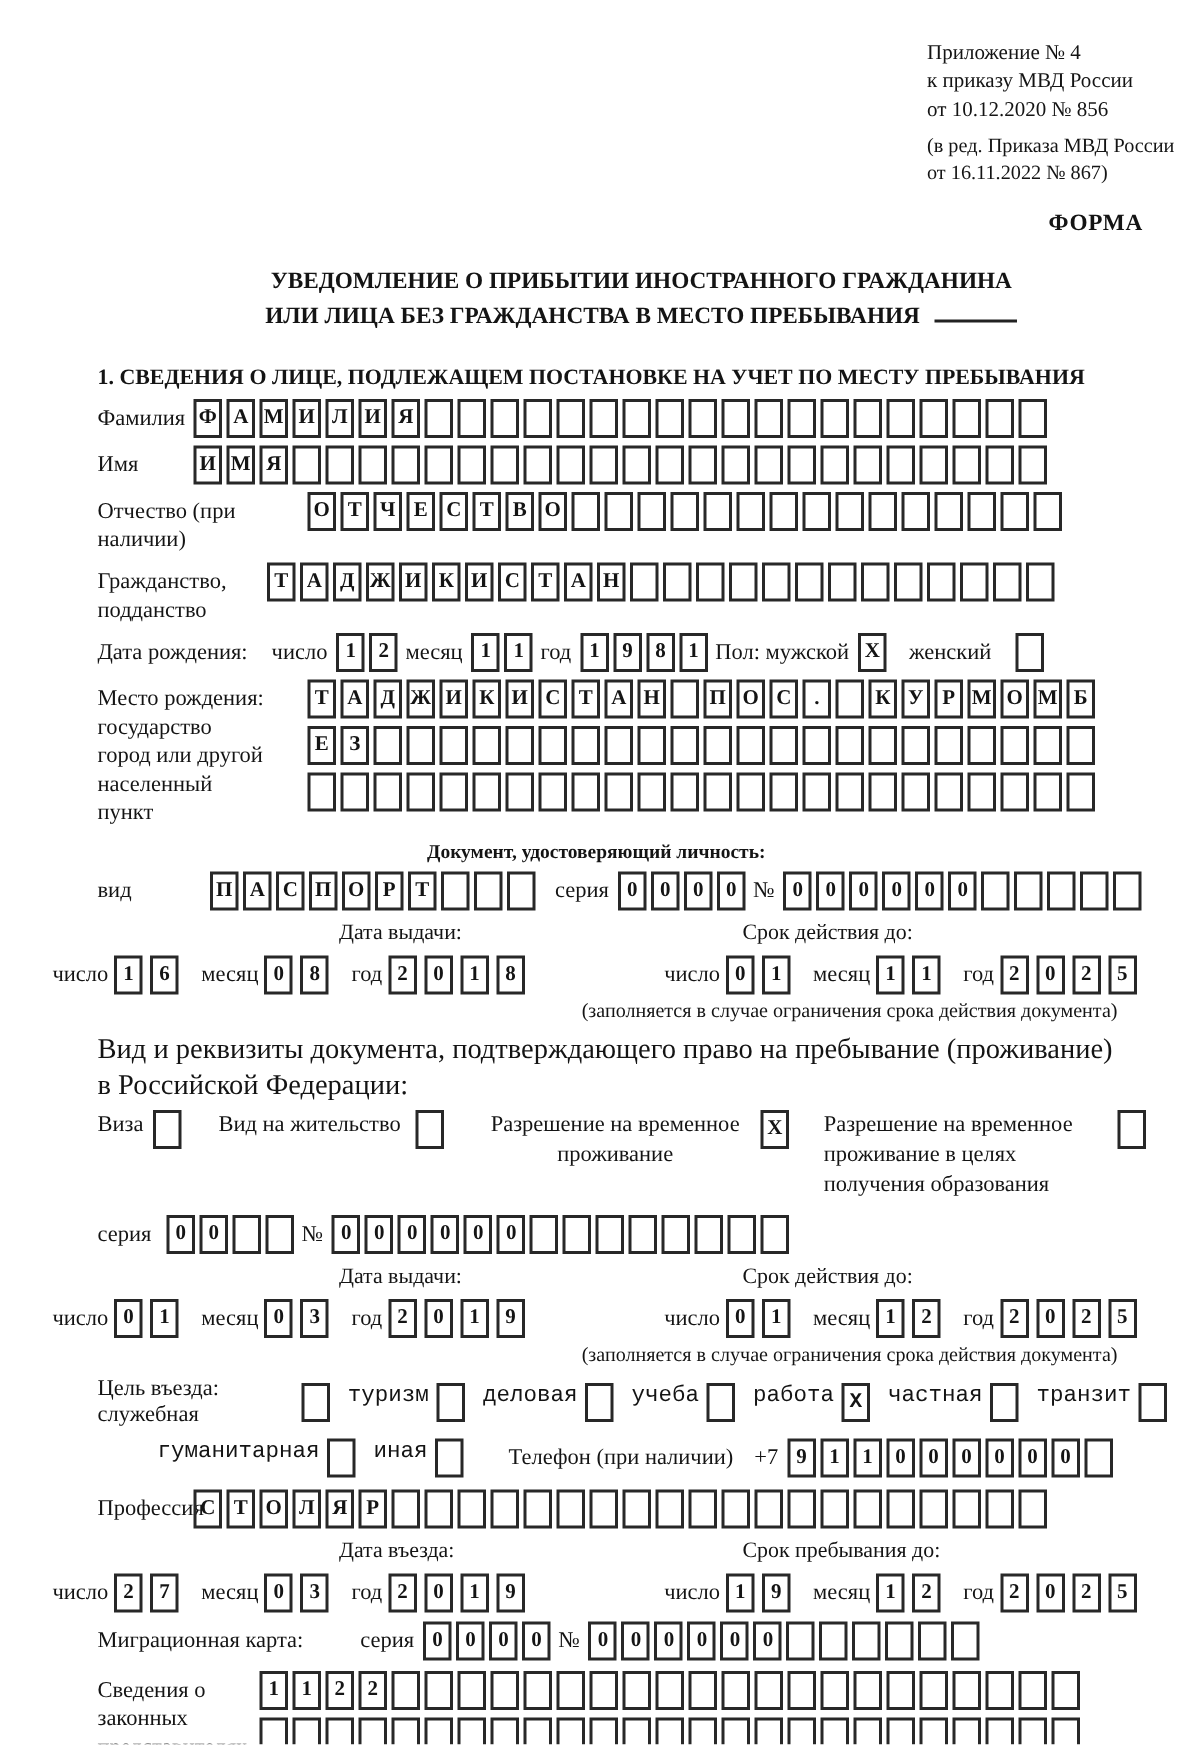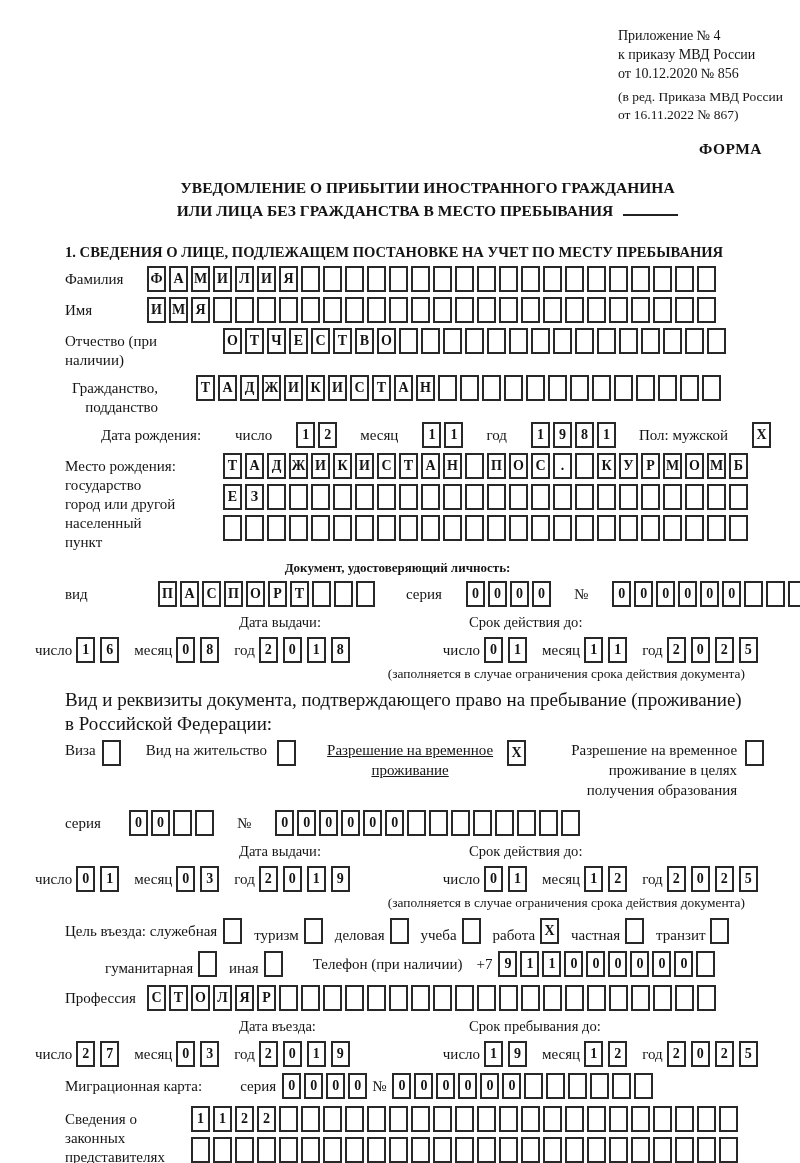--- a/index.html
+++ b/index.html
@@ -8,60 +8,60 @@
   .page { width:800px; height:1163px; padding:26px 10px 10px 65px; overflow:hidden; background:#fff; }
 
   .appendix { margin-left:553px; font-size:14px; line-height:19px; }
   .amendment { margin-left:553px; margin-top:5px; font-size:13.5px; line-height:18px; }
   .forma { text-align:right; padding-right:28px; margin-top:16px; font-weight:bold; font-size:15.5px; letter-spacing:.5px; }
 
   .title { text-align:center; margin-top:18px; font-weight:bold; font-size:15.5px; line-height:23px; }
   .blank-line { display:inline-block; width:55px; border-bottom:2px solid #222; height:14px; margin-left:10px; }
   .sec-head { margin-top:22px; font-weight:bold; font-size:14.6px; }
 
-  .frow { display:flex; align-items:flex-start; margin-top:5px;gap:18px; }
+  .frow { display:flex; align-items:flex-start; margin-top:5px; }
   .flabel { font-size:15px; line-height:19px; padding-top:4px; flex:none; }
   .cells { display:inline-flex; flex:none; }
   .cell { display:inline-block; width:19px; height:26px; border:2px solid #282828; margin-right:3px;
           text-align:center; font-weight:bold; font-size:14px; line-height:22px; flex:none; }
   .w { font-size:15px; line-height:26px; margin:0 6px 0 2px; flex:none; }
 
   .lbl-surname { width:64px; }
   .lbl-patronymic { width:140px; padding-right:30px; }
-  .lbl-citizenship { width:113px; padding-right:20px;text-align:right; }
+  .lbl-citizenship { width:113px; padding-right:20px; }
   .lbl-birthplace { width:140px; padding-right:26px; }
   .lbl-vid { width:75px; }
   .lbl-prof { width:64px; }
   .lbl-repr { width:108px; padding-right:14px; }
 
   .cellcol { display:flex; flex-direction:column; gap:5px; }
 
   .doc-head { text-align:center; margin-top:8px; font-weight:bold; font-size:13px; padding-right:60px; }
 
   .dates-head { position:relative; height:20px; margin-top:7px; font-size:14.6px; }
-  .dates-head .dh-left { position:absolute; left:174px; }
-  .dates-head .dh-right { position:absolute; left:404px; }
+  .dates-head .dh-left { position:absolute; left:161px; }
+  .dates-head .dh-right { position:absolute; left:430px; }
   .date-line { display:flex; align-items:center; margin-left:-30px; margin-top:3px; }
   .dgroup { display:flex; align-items:center; }
   .dgroup .dw { font-size:15px; margin-right:4px; }
   .dgroup .dw2 { font-size:15px; margin:0 4px 0 10px; }
   .dgroup .cell { margin-right:5px; }
   .gap-right { margin-left:88px; }
   .small-note { text-align:right; padding-right:45px; font-size:13.4px; margin-top:2px; line-height:17px; }
 
   .intro { margin-top:7px; font-size:19px; line-height:21px; }
 
   .permit-row { display:flex; align-items:flex-start; margin-top:6px; }
   .permit-row .plabel { font-size:15px; line-height:20px; }
   .center2 { text-align:center; width:178px; }
-  .center3 { text-align:right; width:188px; }
+  .center3 { text-align:left; width:188px; }
 
   .purpose-row { display:flex; align-items:center; margin-top:7px; }
   .purpose-row .plabel { font-size:15px; margin-right:6px; }
-  .purpose-row .opt { display:flex; align-items:flex-end; margin-right:9px; }
+  .purpose-row .opt { display:flex; align-items:flex-start; margin-right:9px;font-family:Liberation Mono, monospace; }
   .purpose-row .opt .plabel { margin-right:5px; }
   .indent2 { margin-left:40px; }
   .phone-label { font-size:15px; margin:0 14px 0 18px; }
   .phone-prefix { font-size:15px; margin-right:6px; }
 
   .migr-row { display:flex; align-items:center; margin-top:6px; }
 </style>
 </head>
 <body>
 
@@ -202,21 +202,21 @@
         <span class="cell"></span>
         <span class="cell"></span>
         <span class="cell"></span>
         <span class="cell"></span>
         <span class="cell"></span>
         <span class="cell"></span>
       </div>
   </div>
 
   <div class="frow" style="align-items:center;">
-    <span class="flabel" style="padding-top:0;margin-right:14px;margin-left:36px;">Дата рождения:</span>
+    <span class="flabel" style="padding-top:0;margin-right:14px;">Дата рождения:</span>
     <span class="w">число</span>
     <span class="cells">
         <span class="cell">1</span>
         <span class="cell">2</span>
       </span>
     <span class="w">месяц</span>
     <span class="cells">
         <span class="cell">1</span>
         <span class="cell">1</span>
       </span>
@@ -410,21 +410,21 @@
 
   <div class="permit-row">
     <span class="plabel" style="margin-right:6px;">Виза</span>
     <span class="cells">
         <span class="cell"></span>
       </span>
     <span class="plabel" style="margin:0 10px 0 22px;">Вид на жительство</span>
     <span class="cells">
         <span class="cell"></span>
       </span>
-    <span class="plabel center2" style="margin:0 8px 0 22px;text-decoration:underline;">Разрешение на временное проживание</span>
+    <span class="plabel center2" style="margin:0 8px 0 22px;">Разрешение на временное проживание</span>
     <span class="cells">
         <span class="cell">X</span>
       </span>
     <span class="plabel center3" style="margin:0 8px 0 20px;">Разрешение на временное проживание в целях получения образования</span>
     <span class="cells">
         <span class="cell"></span>
       </span>
   </div>
 
   <div class="frow" style="align-items:center;margin-top:10px;">

